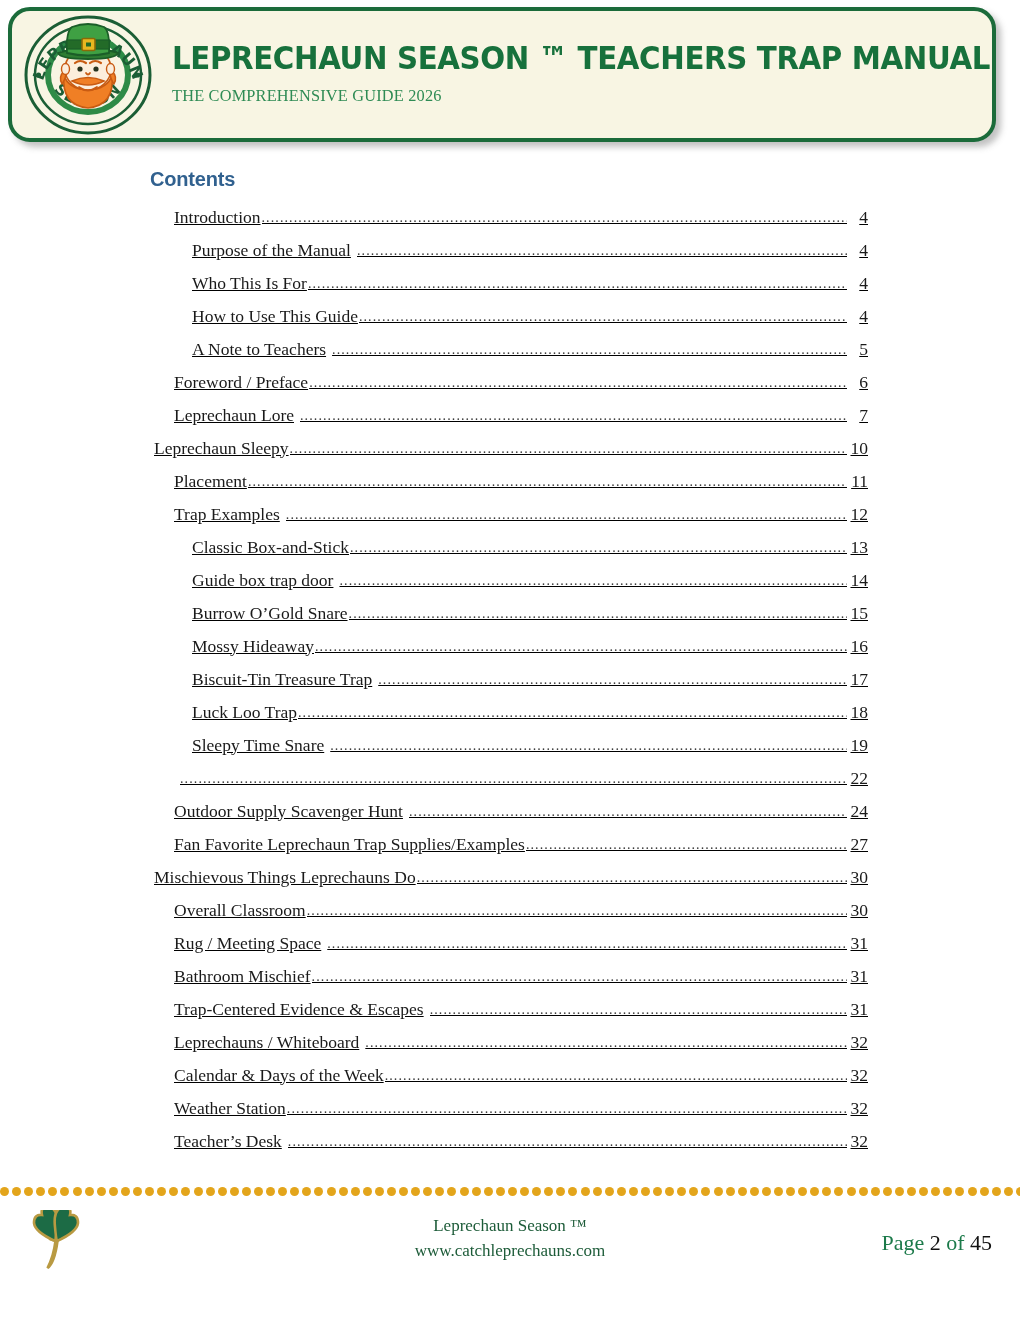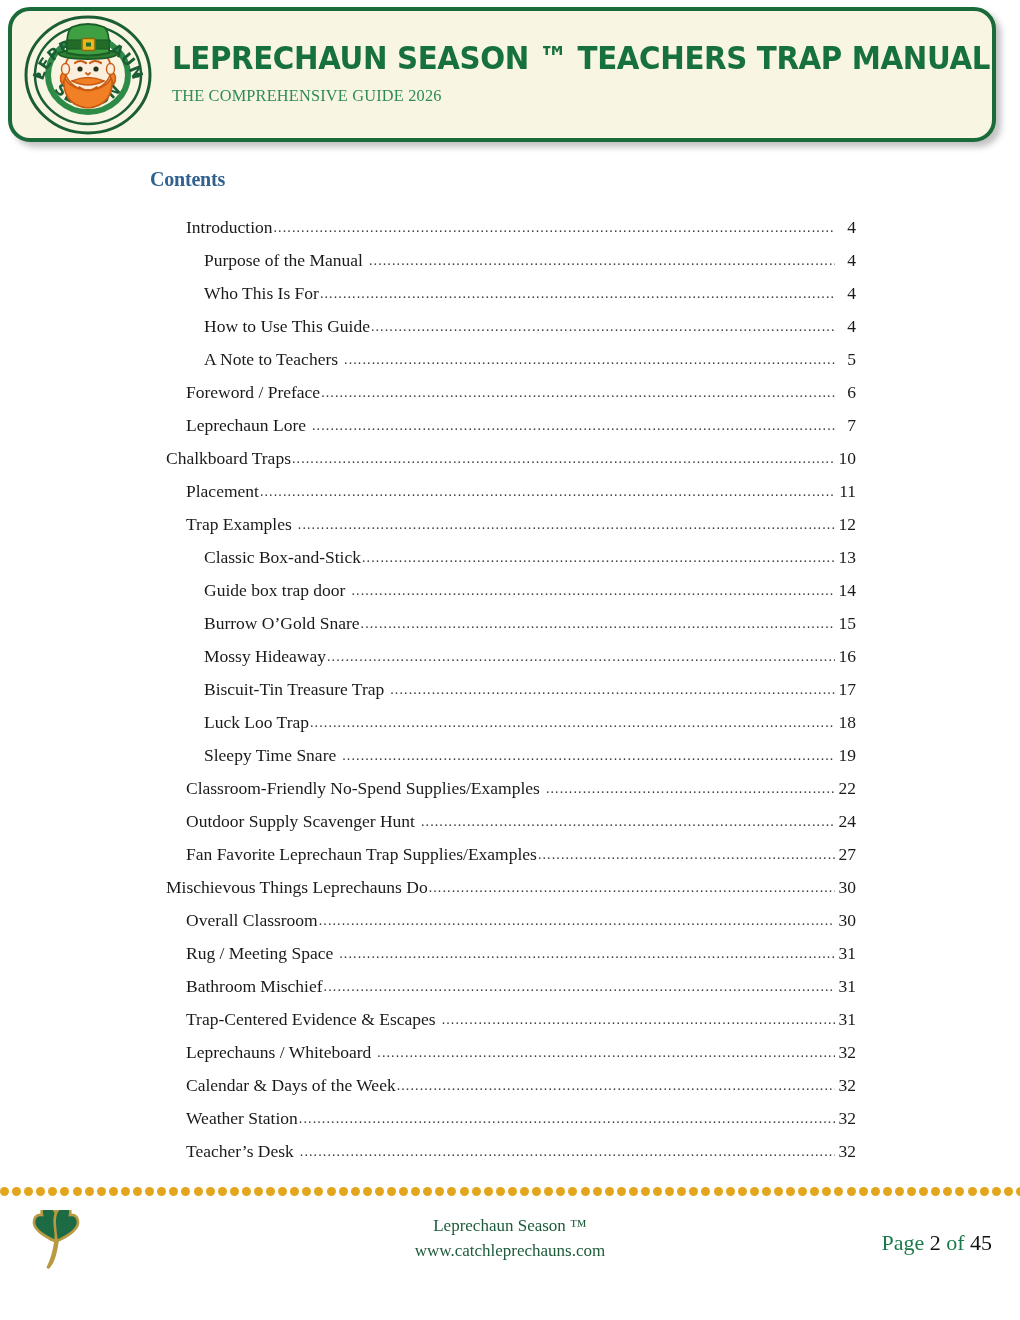--- a/index.html
+++ b/index.html
@@ -70,33 +70,34 @@
   }
 
   
   .contents-area {
     position: absolute;
     left: 0;
     top: 168px;
     width: 1020px;
   }
   .contents-heading {
-    font-family: Liberation Serif, serif;
+    font-family: Liberation Sans, sans-serif;
     font-weight: bold;
     font-size: 20px;
     color: #31618F;
     margin-left: 150px;
     margin-bottom: 6px;
     letter-spacing: -0.2px;
   }
 
   .toc-list {
-    margin: 16px;
+    margin: 4px;
     padding: 0;
     list-style: none;
+    text-decoration: underline;
   }
   .toc-row {
     display: flex;
     align-items: flex-end;
     height: 33px;
     font-size: 17.5px;
     color: #1a1a1a;
     padding-right: 148px;
     line-height: 1;
   }
@@ -286,21 +287,21 @@
         <span class="toc-label">Foreword / Preface</span>
         <span class="toc-leader">............................................................................................................................................................................................................................</span>
         <span class="toc-page">6</span>
       </li>
       <li class="toc-row lvl1 gap">
         <span class="toc-label">Leprechaun Lore</span>
         <span class="toc-leader">............................................................................................................................................................................................................................</span>
         <span class="toc-page">7</span>
       </li>
       <li class="toc-row lvl0">
-        <span class="toc-label">Chalkboard Traps</span>
+        <span class="toc-label">Leprechaun Sleepy</span>
         <span class="toc-leader">............................................................................................................................................................................................................................</span>
         <span class="toc-page">10</span>
       </li>
       <li class="toc-row lvl1">
         <span class="toc-label">Placement</span>
         <span class="toc-leader">............................................................................................................................................................................................................................</span>
         <span class="toc-page">11</span>
       </li>
       <li class="toc-row lvl1 gap">
         <span class="toc-label">Trap Examples</span>
@@ -336,21 +337,20 @@
         <span class="toc-label">Luck Loo Trap</span>
         <span class="toc-leader">............................................................................................................................................................................................................................</span>
         <span class="toc-page">18</span>
       </li>
       <li class="toc-row lvl2 gap">
         <span class="toc-label">Sleepy Time Snare</span>
         <span class="toc-leader">............................................................................................................................................................................................................................</span>
         <span class="toc-page">19</span>
       </li>
       <li class="toc-row lvl1 gap">
-        <span class="toc-label">Classroom-Friendly No-Spend Supplies/Examples</span>
         <span class="toc-leader">............................................................................................................................................................................................................................</span>
         <span class="toc-page">22</span>
       </li>
       <li class="toc-row lvl1 gap">
         <span class="toc-label">Outdoor Supply Scavenger Hunt</span>
         <span class="toc-leader">............................................................................................................................................................................................................................</span>
         <span class="toc-page">24</span>
       </li>
       <li class="toc-row lvl1">
         <span class="toc-label">Fan Favorite Leprechaun Trap Supplies/Examples</span>

